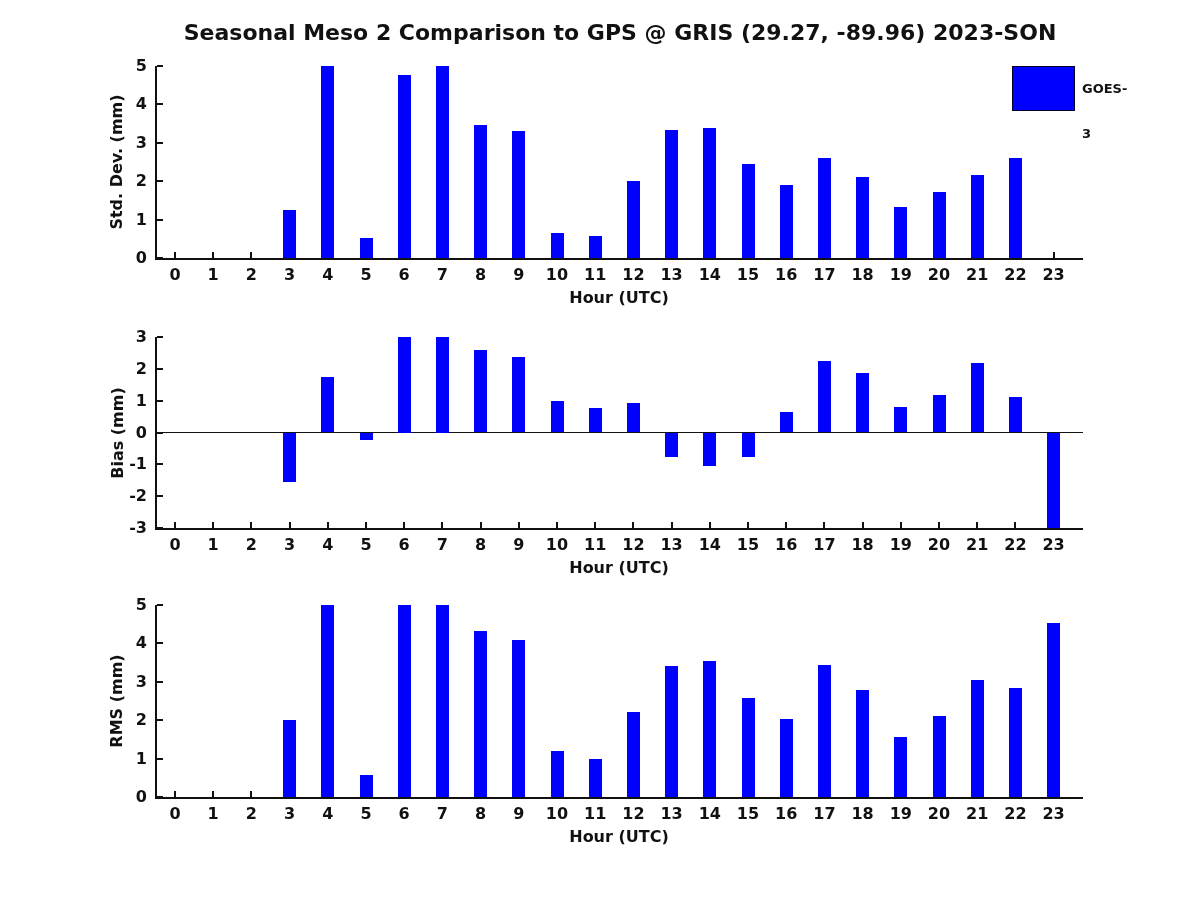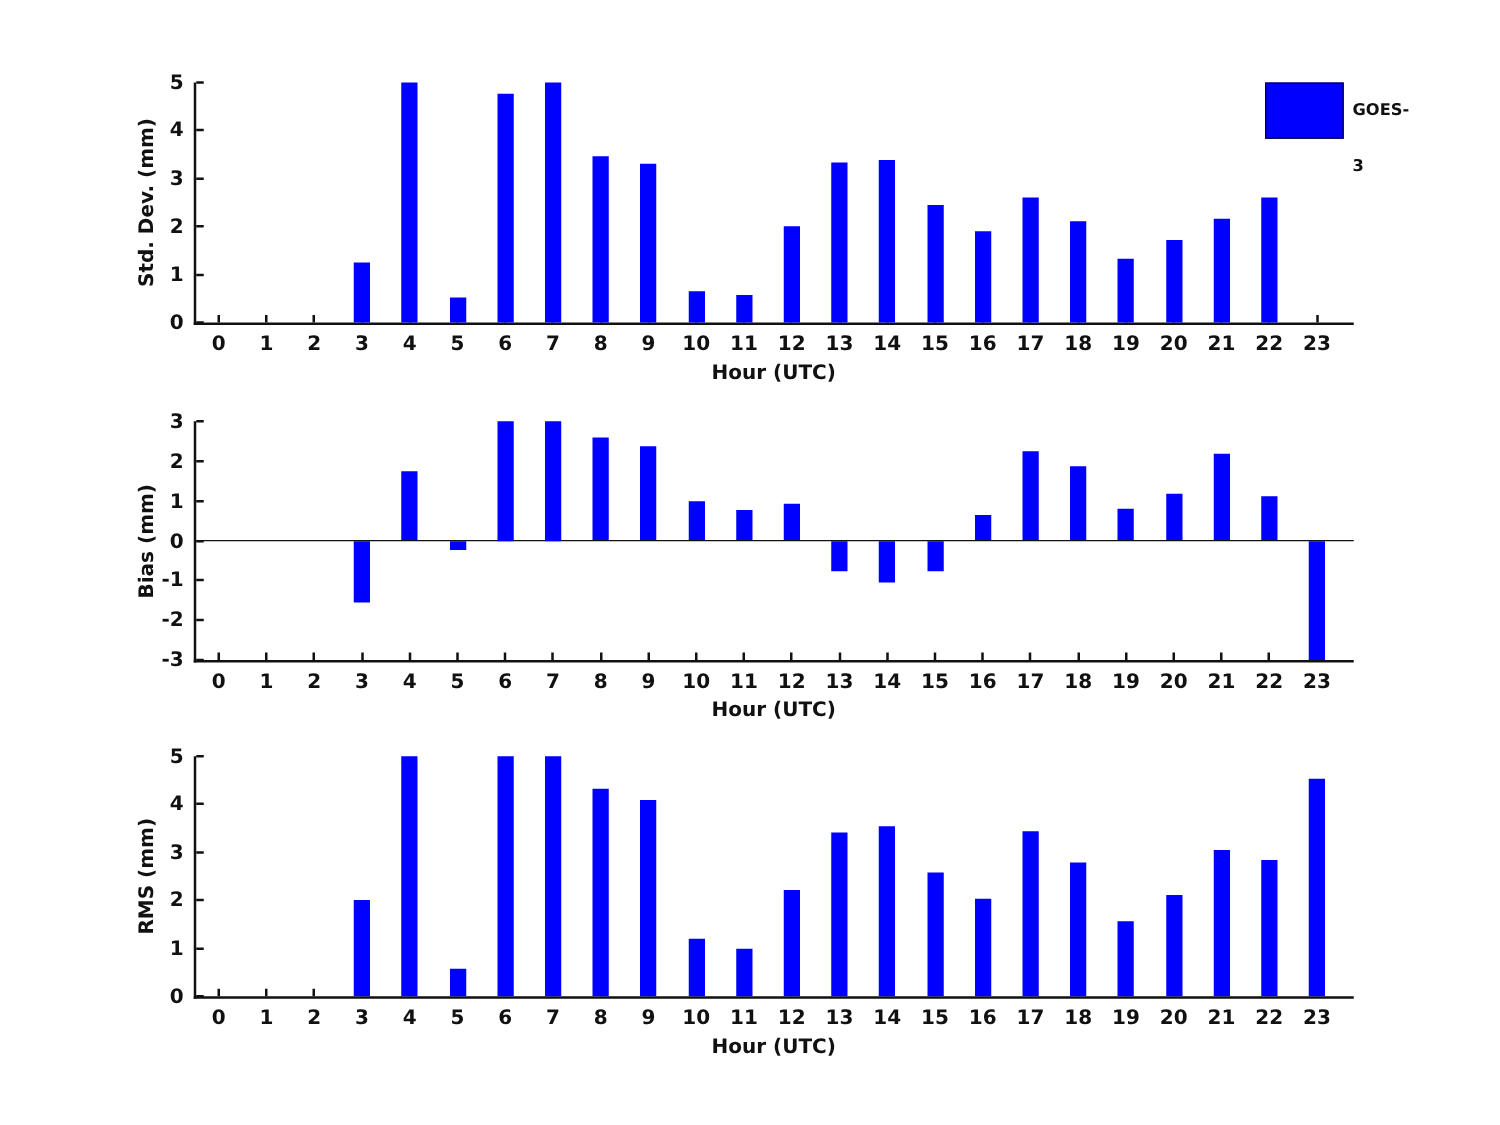--- a/index.html
+++ b/index.html
@@ -40,20 +40,21 @@
     border:1px solid #000030;box-sizing:border-box;
   }
   #legend-label{
     position:absolute;left:1082px;top:66px;height:45px;line-height:45px;font-size:13px;
   }
 </style>
 </head>
 <body>
 
 <div id="figure">
+  <div id="fig-title">Seasonal Meso 2 Comparison to GPS @ GRIS (29.27, -89.96) 2023-SON</div>
 
   <div id="legend">
     <div id="legend-swatch" style="background: rgb(0, 0, 255);"></div>
     <div id="legend-label">GOES-3</div>
   </div>
 
   <div class="chart" style="left: 155px; top: 66px; width: 928px; height: 192px;">
     <div class="plot" style="width: 926px; height: 192px;">
         <div class="y-tick" style="top: 191px;"></div>
         <div class="y-tick" style="top: 152.6px;"></div>

